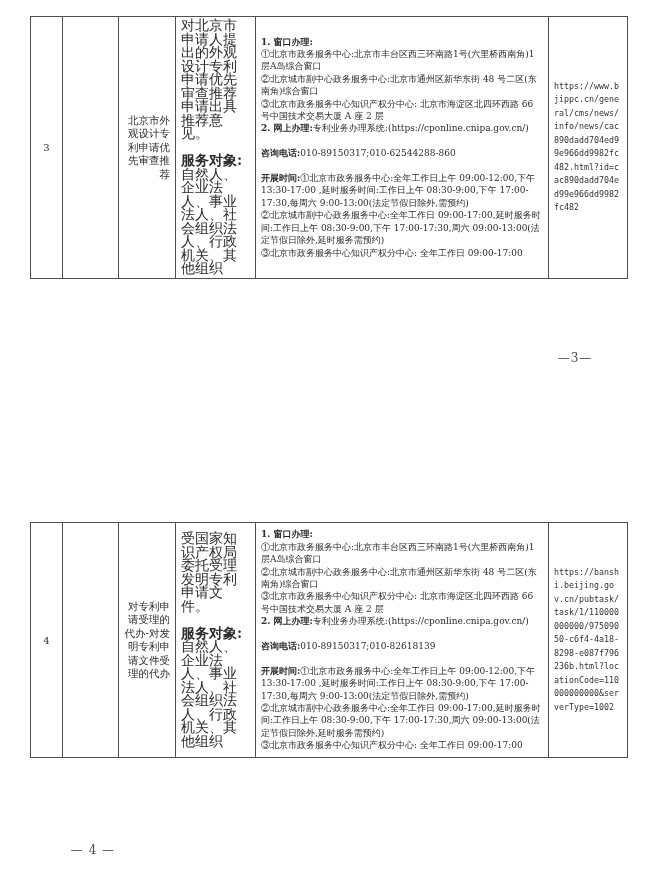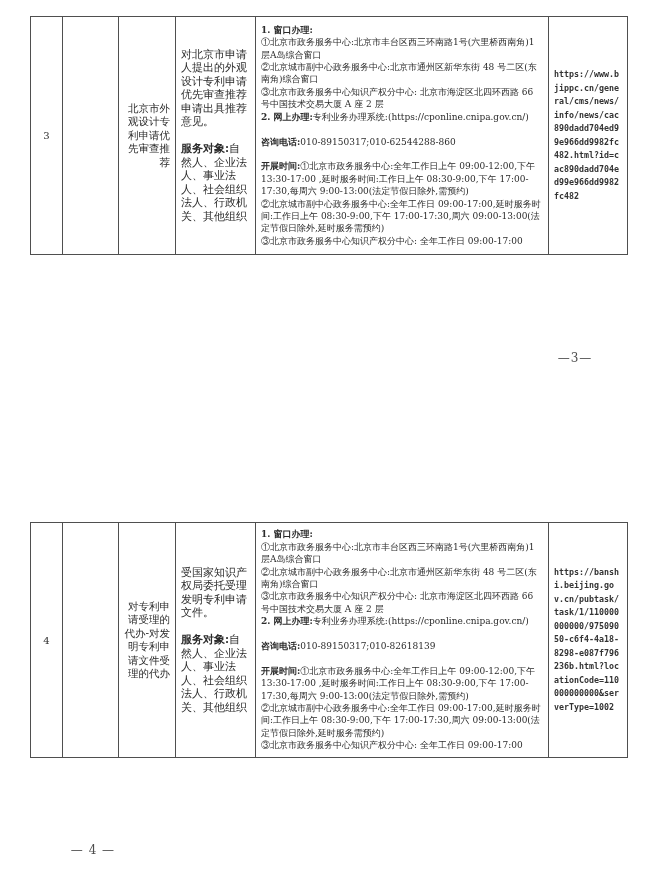--- a/index.html
+++ b/index.html
@@ -23,26 +23,26 @@
     vertical-align:middle;
     padding:2px 5px;
     overflow:hidden;
   }
   #table-p3 td{height:233px;}
   #table-p4 td{height:230px;}
 
   td.c1{text-align:center;font-size:10px;}
   td.c2{}
   td.c3{font-size:10.5px;line-height:13.5px;padding:2px 6px;text-align:right;}
-  td.c4{font-size:11px;line-height:13.5px;padding:2px 6px;}
+  td.c4{font-size:14px;line-height:13.5px;padding:2px 6px;}
   td.c5{vertical-align:top;font-size:9px;line-height:12.4px;padding:4px 6px;margin-top:8px;}
   td.c6{
     font-family:"DejaVu Sans Mono","Liberation Mono",monospace;
     font-size:8.3px;line-height:13.5px;
-    word-break:break-all;padding:2px 4px;color:#333;font-weight:bold;
+    word-break:break-all;padding:2px 4px;color:#333;
   }
   p.para{margin:0;padding:0;}
   p.para b{font-weight:bold;}
 
   .pageno{
     position:absolute;
     font-size:12px;color:#4d4d4d;
     letter-spacing:1px;white-space:nowrap;
   }
   #pageno-3{left:545px;top:351px;width:60px;text-align:center;}

